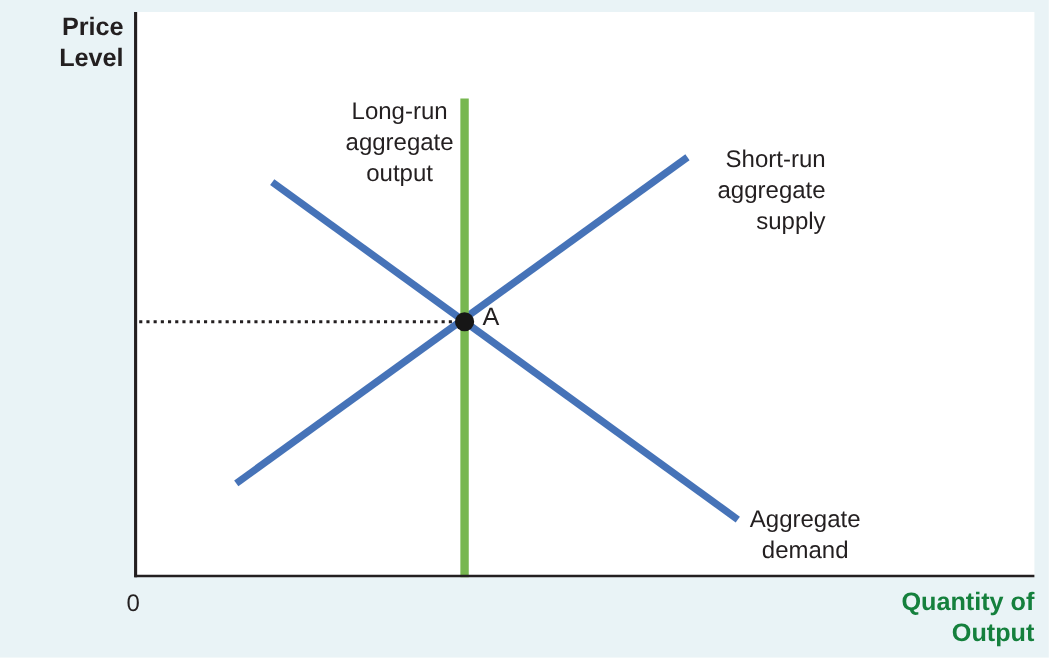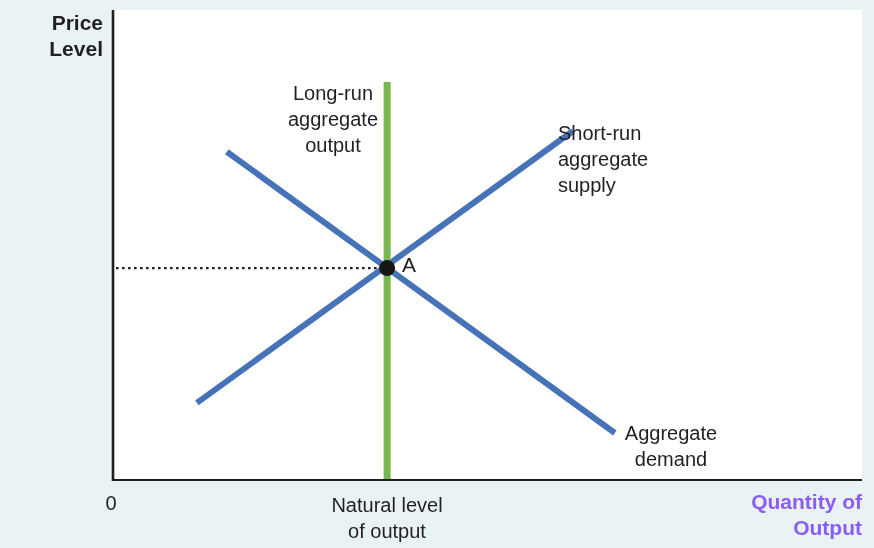--- a/index.html
+++ b/index.html
@@ -40,21 +40,21 @@
     line-height: 26px;
     color: #231f20;
   }
   .bold {
     font-weight: bold;
     font-size: 21px;
   }
   .y-title   { right: 771px; top: 10px;  text-align: right; }
   .y-tick    { right: 774px; top: 254px; text-align: right; }
   .lras-label{ left: 283px;  top: 80px;  width: 100px; text-align: center; }
-  .sras-label{ left: 558px;  top: 120px; width: 130px; text-align: left; }
+  .sras-label{ left: 558px;  top: 120px; width: 130px; text-align: right; }
   .ad-label  { left: 606px;  top: 420px; width: 130px; text-align: center; }
   .point-a   { left: 402px;  top: 252px; font-size: 21px; }
   .origin    { left: 103px;  top: 490px; width: 16px; text-align: center; }
   .natural   { left: 322px;  top: 492px; width: 130px; text-align: center; }
   .x-title   { right: 12px;  top: 489px; text-align: right; }
 </style>
 </head>
 <body style="background: rgb(233, 243, 246);">
 
 <div class="figure">
@@ -82,18 +82,16 @@
 aggregate
 supply</div>
 
   <div class="lbl ad-label" style="color: rgb(35, 31, 32);">Aggregate
 demand</div>
 
   <div class="lbl point-a" style="color: rgb(35, 31, 32);">A</div>
 
   <div class="lbl origin" style="color: rgb(35, 31, 32);">0</div>
 
-  <div class="lbl natural" style="color: rgb(35, 31, 32);">Natural level
-of output</div>
 
-  <div class="lbl bold x-title" style="color: #8b5cf6;">Quantity of
+  <div class="lbl bold x-title" style="color: #15803d;">Quantity of
 Output</div>
 </div>
 
 </body></html>

